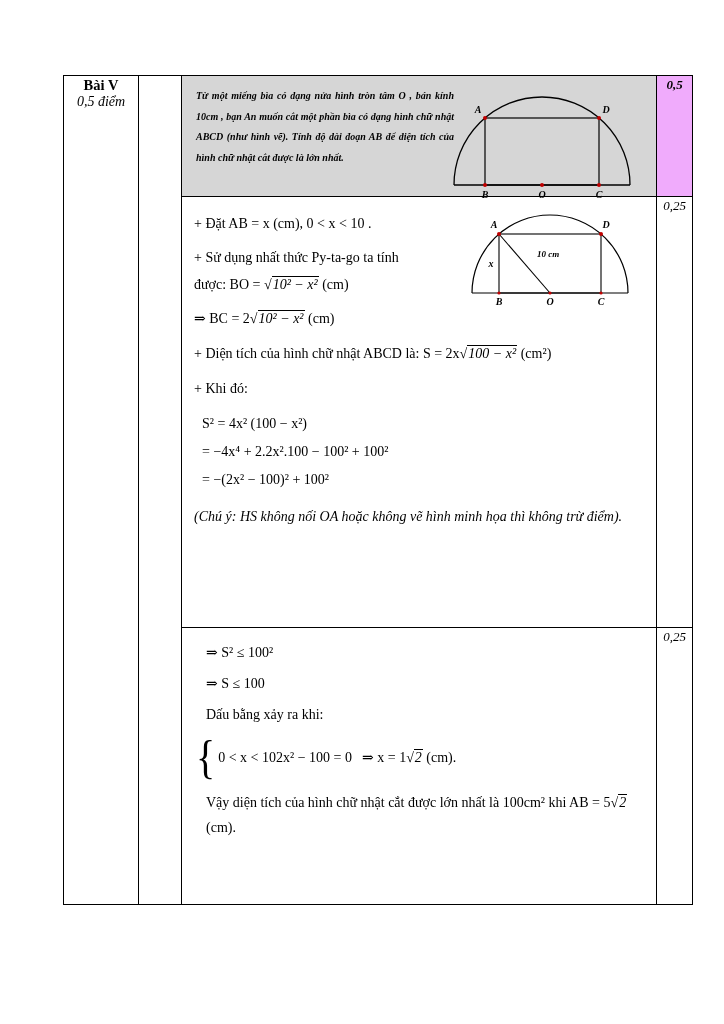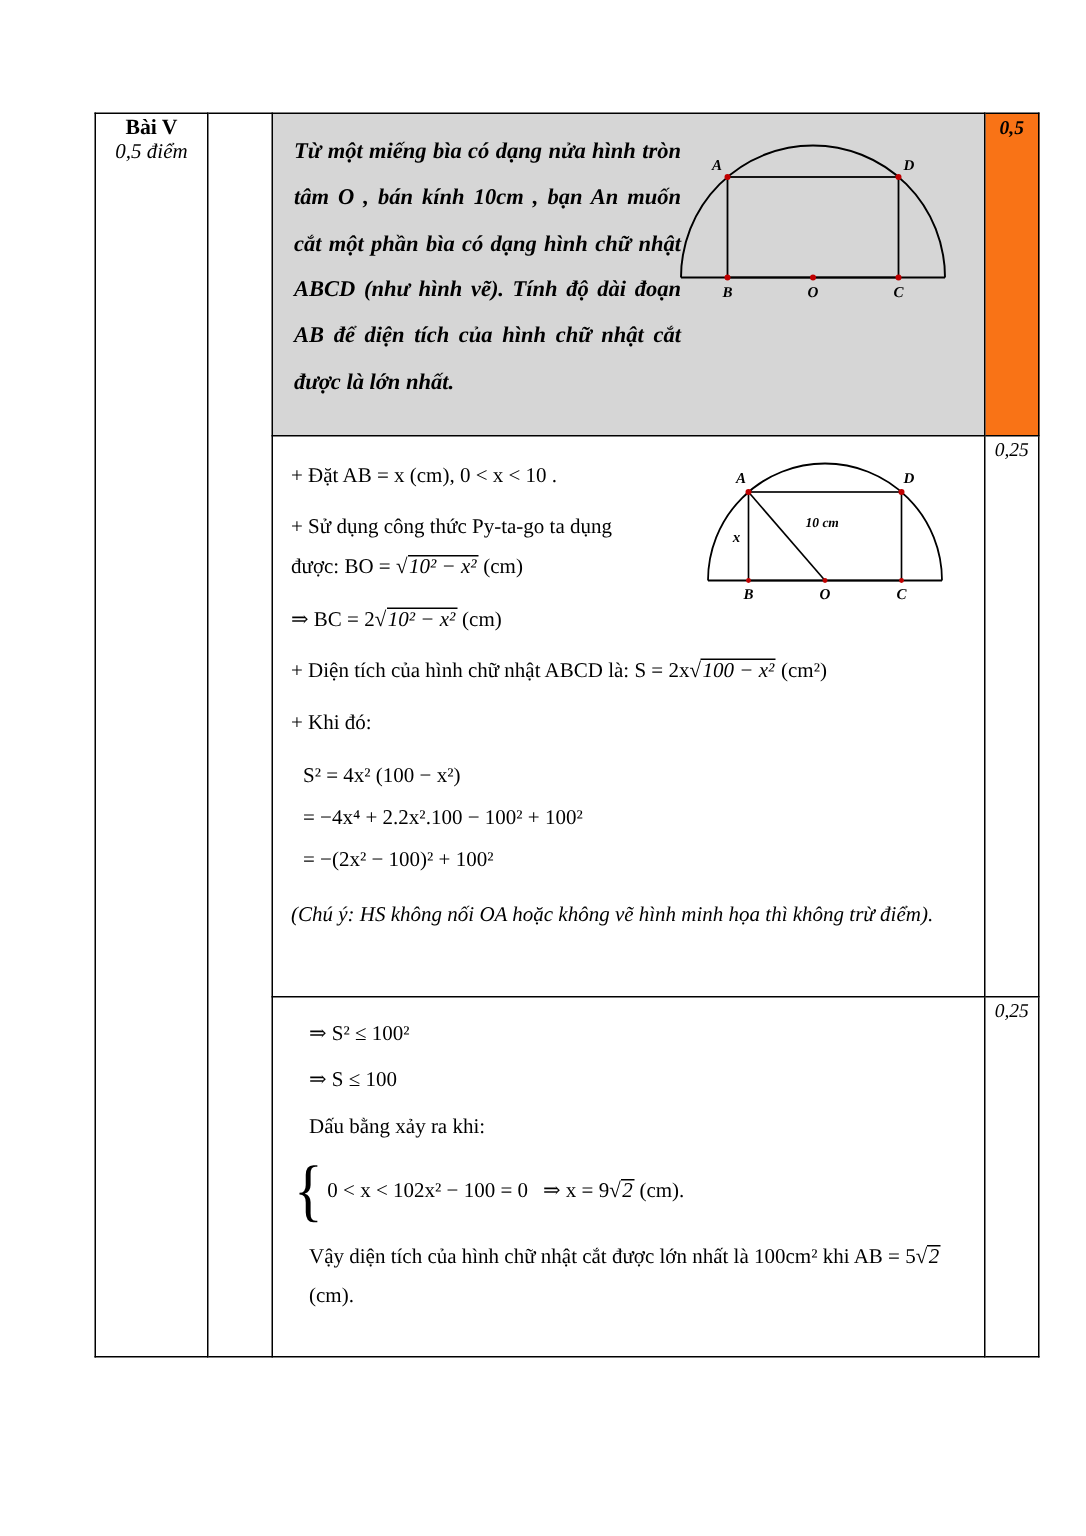--- a/index.html
+++ b/index.html
@@ -16,24 +16,24 @@
   table.answer td { border:1px solid #000; vertical-align:top; }
   td.c1 { width:72px; text-align:center; vertical-align:middle; }
   td.c2 { width:40px; }
   td.c3 { width:452px; padding:6px 10px 4px 12px; }
   td.c4 { width:33px; text-align:center; font-size:13px; }
   .bai   { font-weight:bold; font-size:14.5px; }
   .diem  { font-style:italic; font-size:14px; }
 
   
   td.problem-cell { background:#d6d6d6; position:relative; padding:10px 8px 4px 14px; }
-  td.score1 { background:#f97316; vertical-align:middle; font-weight:bold; font-style:italic; }
+  td.score1 { background:#f0abfc; vertical-align:middle; font-weight:bold; font-style:italic; }
   .fig1 { position:absolute; top:12px; right:6px; width:215px; height:114px; }
   .ptext {
-    width:258px; font-weight:bold; font-style:italic; font-size:15px;
+    width:258px; font-weight:bold; font-style:italic; font-size:10px;
     line-height:2.05; text-align:justify;
   }
 
   
   td.part1 { position:relative; font-size:14px; line-height:1.9; }
   .fig2 { position:absolute; top:6px; right:4px; width:205px; height:108px; }
   td.part1 p { margin:8px 0; }
   p.narrow { margin-right:212px !important; }
   .eqblock { margin:4px 0 4px 8px; line-height:2.0; }
   .note { font-style:italic; margin-top:10px !important; }
@@ -107,21 +107,21 @@
             <text x="47" y="25" text-anchor="middle">A</text>
             <text x="159" y="25" text-anchor="middle">D</text>
             <text x="52" y="102" text-anchor="middle">B</text>
             <text x="103" y="102" text-anchor="middle">O</text>
             <text x="154" y="102" text-anchor="middle">C</text>
             <text x="44" y="64" text-anchor="middle">x</text>
             <text class="dim" x="90" y="54">10 cm</text>
           </svg>
         </div>
         <p class="narrow">+ Đặt AB = x (cm),  0 &lt; x &lt; 10 .</p>
-        <p class="narrow"><span>+ Sử dụng công thức Py-ta-go ta dụng được:  BO = √</span><span class="arg">10² − x²</span><span> (cm)</span></p>
+        <p class="narrow"><span>+ Sử dụng nhất thức Py-ta-go ta tính được:  BO = √</span><span class="arg">10² − x²</span><span> (cm)</span></p>
         <p><span>⇒ BC = 2√</span><span class="arg">10² − x²</span><span> (cm)</span></p>
         <p><span>+ Diện tích của hình chữ nhật  ABCD  là:  S = 2x√</span><span class="arg">100 − x²</span><span>  (cm²)</span></p>
         <p>+ Khi đó:</p>
         <div class="eqblock">
           <div>S² = 4x² (100 − x²)</div>
           <div>= −4x⁴ + 2.2x².100 − 100² + 100²</div>
           <div>= −(2x² − 100)² + 100²</div>
         </div>
         <p class="note">(Chú ý: HS không nối OA hoặc không vẽ hình minh họa thì không trừ điểm).</p>
       </td>
@@ -132,21 +132,21 @@
       <td class="c3 part2">
         <p>⇒ S² ≤ 100²</p>
         <p>⇒ S ≤ 100</p>
         <p>Dấu bằng xảy ra khi:</p>
         <div class="system">
           <span class="brace">{</span>
           <span class="sys-eqs">
             <span>0 &lt; x &lt; 10</span>
             <span>2x² − 100 = 0</span>
           </span>
-          <span class="sys-res"><span>⇒ x = 9√</span><span class="arg">2</span><span> (cm).</span></span>
+          <span class="sys-res"><span>⇒ x = 1√</span><span class="arg">2</span><span> (cm).</span></span>
         </div>
         <p class="final"><span>Vậy diện tích của hình chữ nhật cắt được lớn nhất là 100cm²  khi  AB = 5√</span><span class="arg">2</span><span> (cm).</span></p>
       </td>
       <td class="c4 score-bottom">0,25</td>
     </tr>
   </tbody>
     </table>
 </div>
 
 </body></html>

